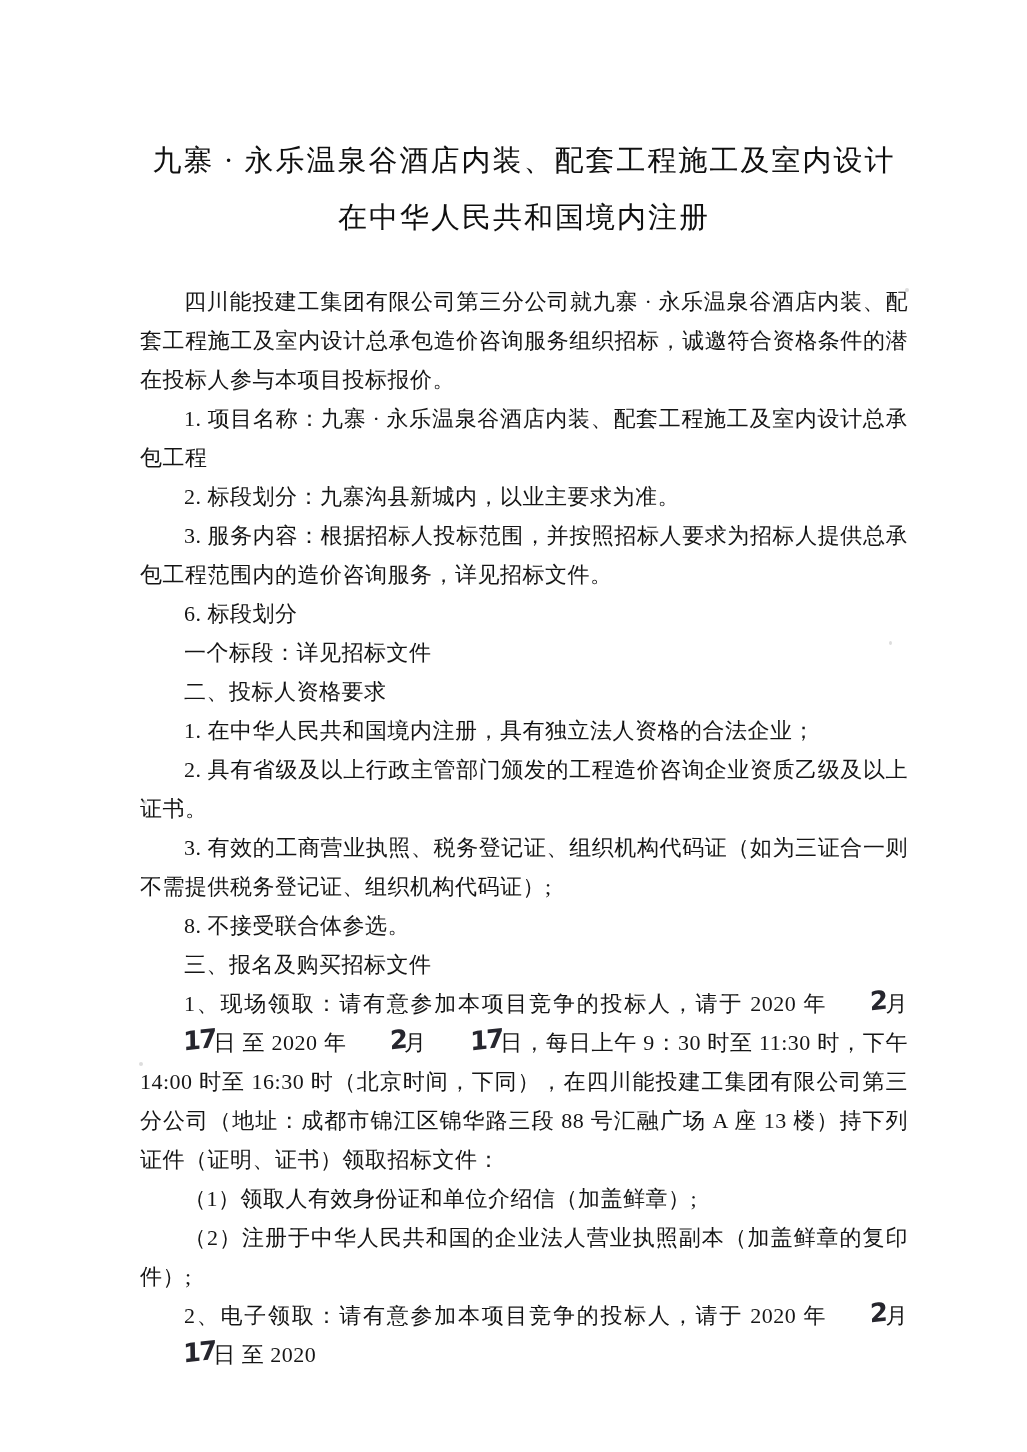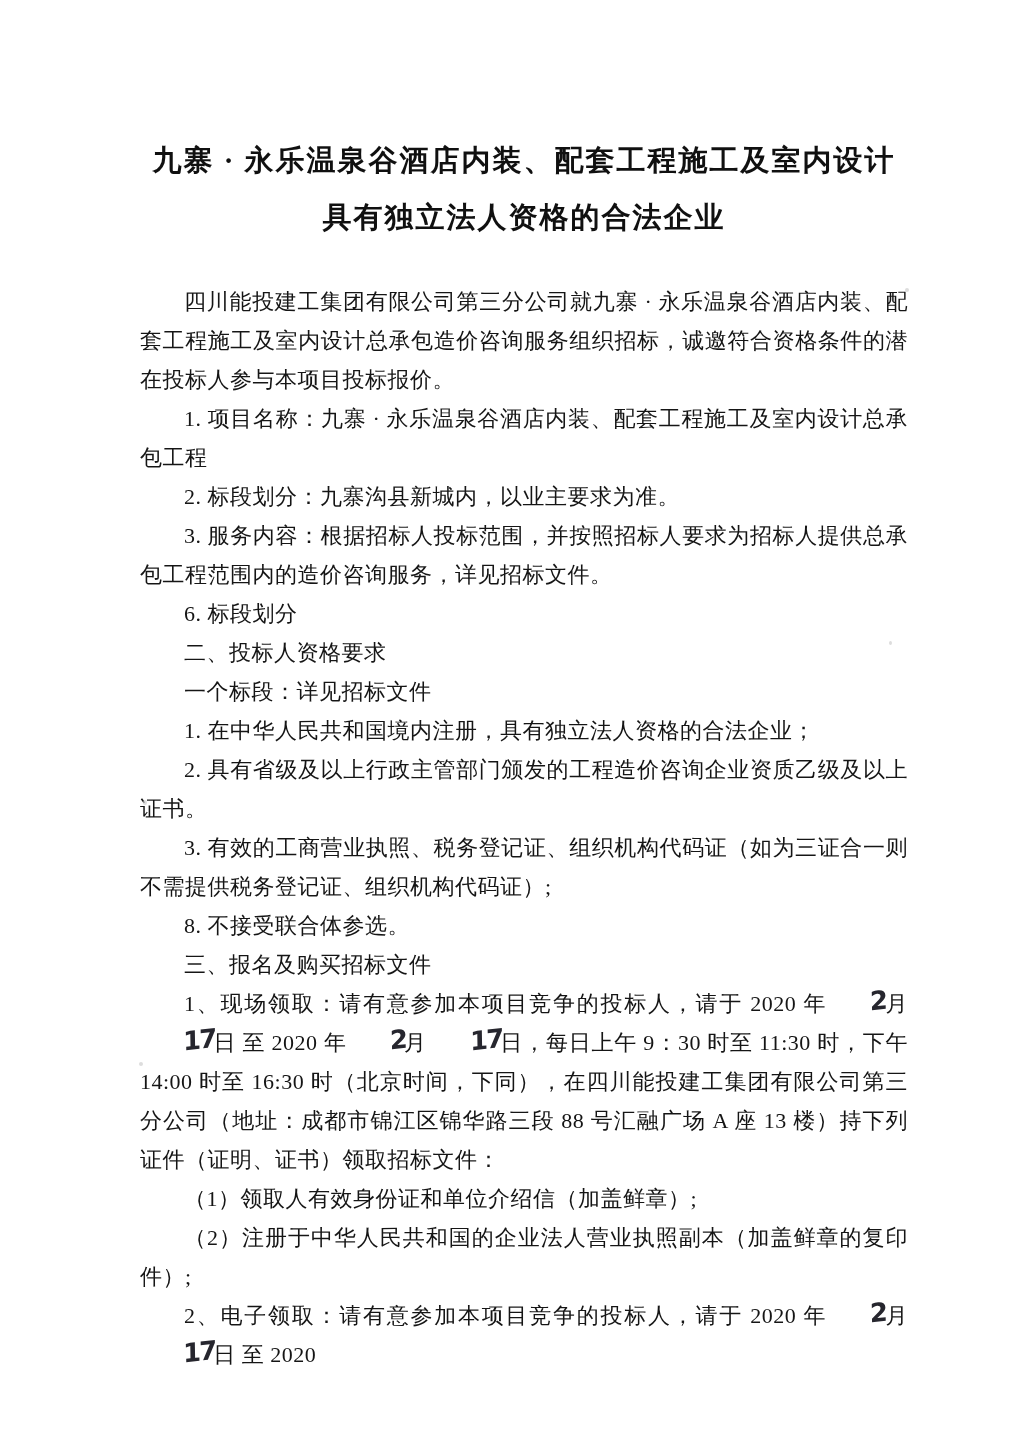--- a/index.html
+++ b/index.html
@@ -11,21 +11,21 @@
     font-family:"Liberation Serif","DejaVu Serif",serif;
     color:#151515;
   }
   .page{
     position:absolute;
     left:140px;top:132px;
     width:768px;
   }
   .title{
     text-align:center;
-    font-weight:bold;
+    font-weight:normal;
     font-size:29px;
     line-height:57px;
     letter-spacing:2px;
     color:#101010;
     margin-bottom:22px;
   }
   .body-text{margin-top:36px;}
   .para{
     margin:0;
     font-size:22px;
@@ -54,30 +54,30 @@
     border-radius:50%;
     opacity:.7;
   }
 </style>
 </head>
 <body>
 
 <div class="page">
   <div class="title">
     <div>九寨 · 永乐温泉谷酒店内装、配套工程施工及室内设计</div>
-    <div>具有独立法人资格的合法企业</div>
+    <div>在中华人民共和国境内注册</div>
   </div>
   <div class="body-text">
       <p class="para"><span class="">四川能投建工集团有限公司第三分公司就九寨 · 永乐温泉谷酒店内装、配套工程施工及室内设计总承包造价咨询服务组织招标，诚邀符合资格条件的潜在投标人参与本项目投标报价。</span></p>
       <p class="para"><span class="">1. </span><span class="bold">项目名称：</span><span class="">九寨 · 永乐温泉谷酒店内装、配套工程施工及室内设计总承包工程</span></p>
       <p class="para"><span class="">2. </span><span class="bold">标段划分：</span><span class="">九寨沟县新城内，以业主要求为准。</span></p>
       <p class="para"><span class="">3. </span><span class="bold">服务内容：</span><span class="">根据招标人投标范围，并按照招标人要求为招标人提供总承包工程范围内的造价咨询服务，详见招标文件。</span></p>
       <p class="para"><span class="">6. 标段划分</span></p>
+      <p class="para"><span class="">一个标段：详见招标文件</span></p>
       <p class="para"><span class="">二、投标人资格要求</span></p>
-      <p class="para"><span class="">一个标段：详见招标文件</span></p>
       <p class="para"><span class="">1. 在中华人民共和国境内注册，具有独立法人资格的合法企业；</span></p>
       <p class="para"><span class="">2. 具有省级及以上行政主管部门颁发的工程造价咨询企业资质乙级及以上证书。</span></p>
       <p class="para"><span class="">3. 有效的工商营业执照、税务登记证、组织机构代码证（如为三证合一则不需提供税务登记证、组织机构代码证）;</span></p>
       <p class="para"><span class="">8. 不接受联合体参选。</span></p>
       <p class="para"><span class="">三、报名及购买招标文件</span></p>
       <p class="para"><span class="">1、</span><span class="bold">现场领取：</span><span class="">请有意参加本项目竞争的投标人，请于 2020 年</span><span class="hand">2</span><span class="">月</span><span class="hand">17</span><span class="">日 至 2020 年</span><span class="hand">2</span><span class="">月</span><span class="hand">17</span><span class="">日，每日上午 9：30 时至 11:30 时，下午 14:00 时至 16:30 时（北京时间，下同），在四川能投建工集团有限公司第三分公司（地址：成都市锦江区锦华路三段 88 号汇融广场 A 座 13 楼）持下列证件（证明、证书）领取招标文件：</span></p>
       <p class="para"><span class="">（1）领取人有效身份证和单位介绍信（加盖鲜章）;</span></p>
       <p class="para"><span class="">（2）注册于中华人民共和国的企业法人营业执照副本（加盖鲜章的复印件）;</span></p>
       <p class="para"><span class="">2、</span><span class="bold">电子领取：</span><span class="">请有意参加本项目竞争的投标人，请于 2020 年</span><span class="hand">2</span><span class="">月</span><span class="hand">17</span><span class="">日 至 2020</span></p>
     </div>

